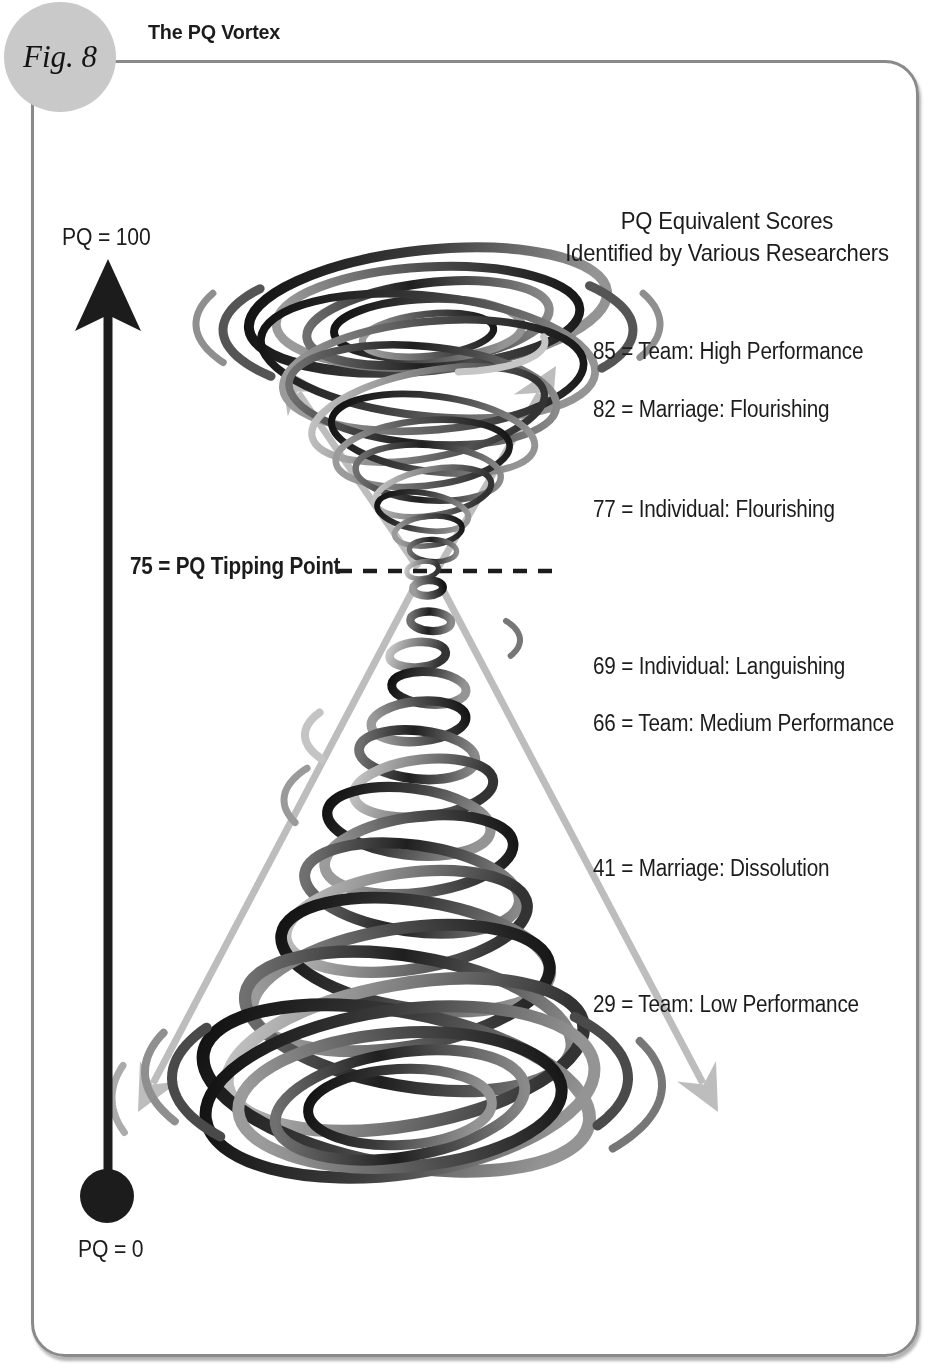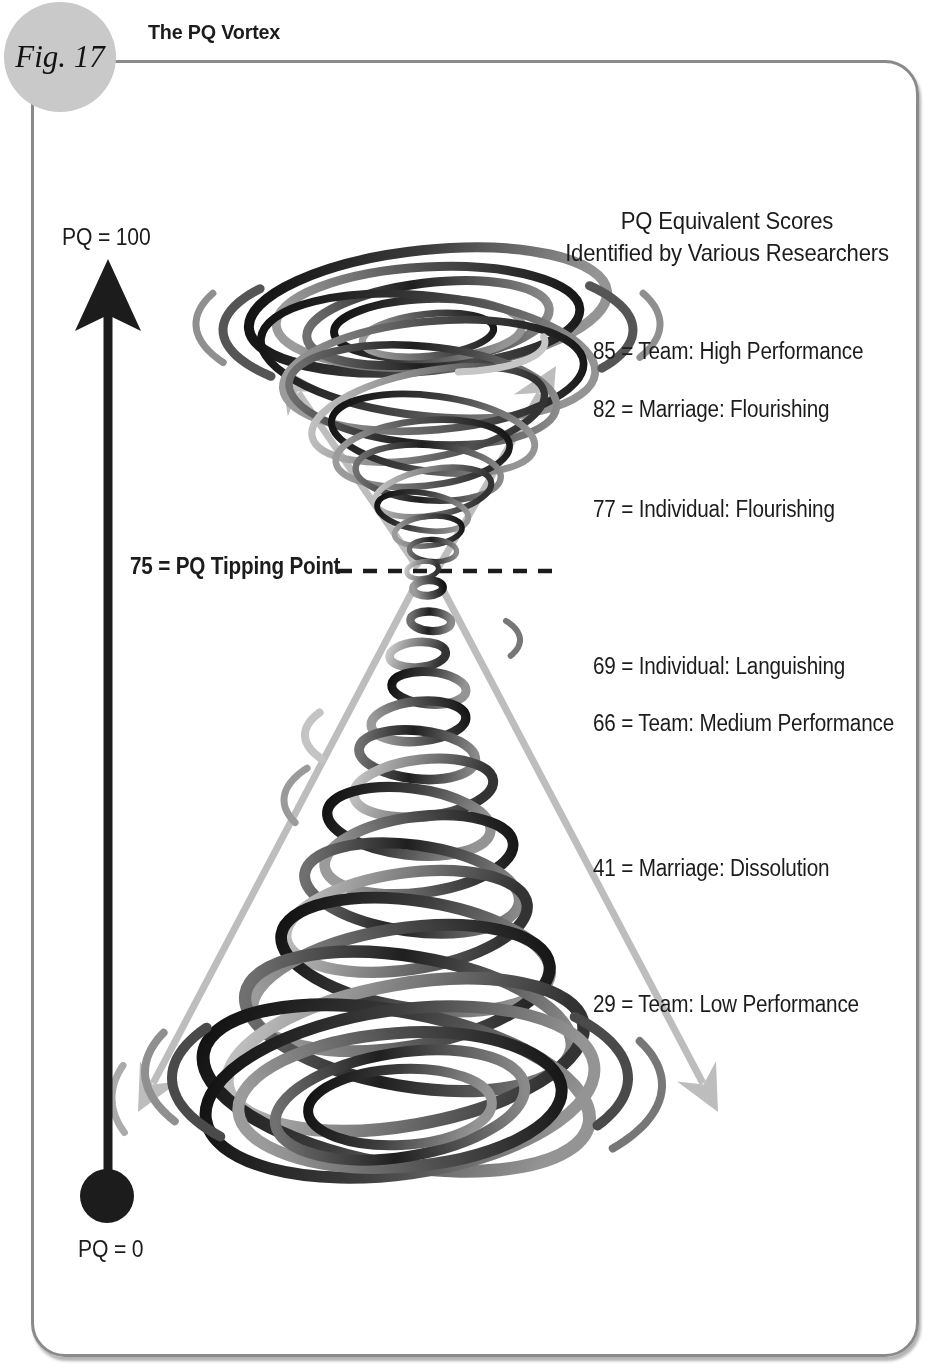--- a/index.html
+++ b/index.html
@@ -128,21 +128,21 @@
       </g>
 
     <g id="g-axis">
       <polygon points="108,259 75,331 108,315 141,331" fill="#1c1c1c"></polygon>
       <line x1="108" y1="312" x2="108" y2="1172" stroke="#1c1c1c" stroke-width="9"></line>
       <circle cx="107" cy="1196" r="27" fill="#1c1c1c"></circle>
     </g>
   </svg>
 
   <div class="fig-circle">
-    <span>Fig. 17</span>
+    <span>Fig. 8</span>
   </div>
 
   <div class="fig-title">The PQ Vortex</div>
 
   <div class="axis-label pq100">PQ = 100</div>
   <div class="axis-label pq0">PQ = 0</div>
 
   <div class="tipping-label">75 = PQ Tipping Point</div>
 
   <div class="scores-heading">

